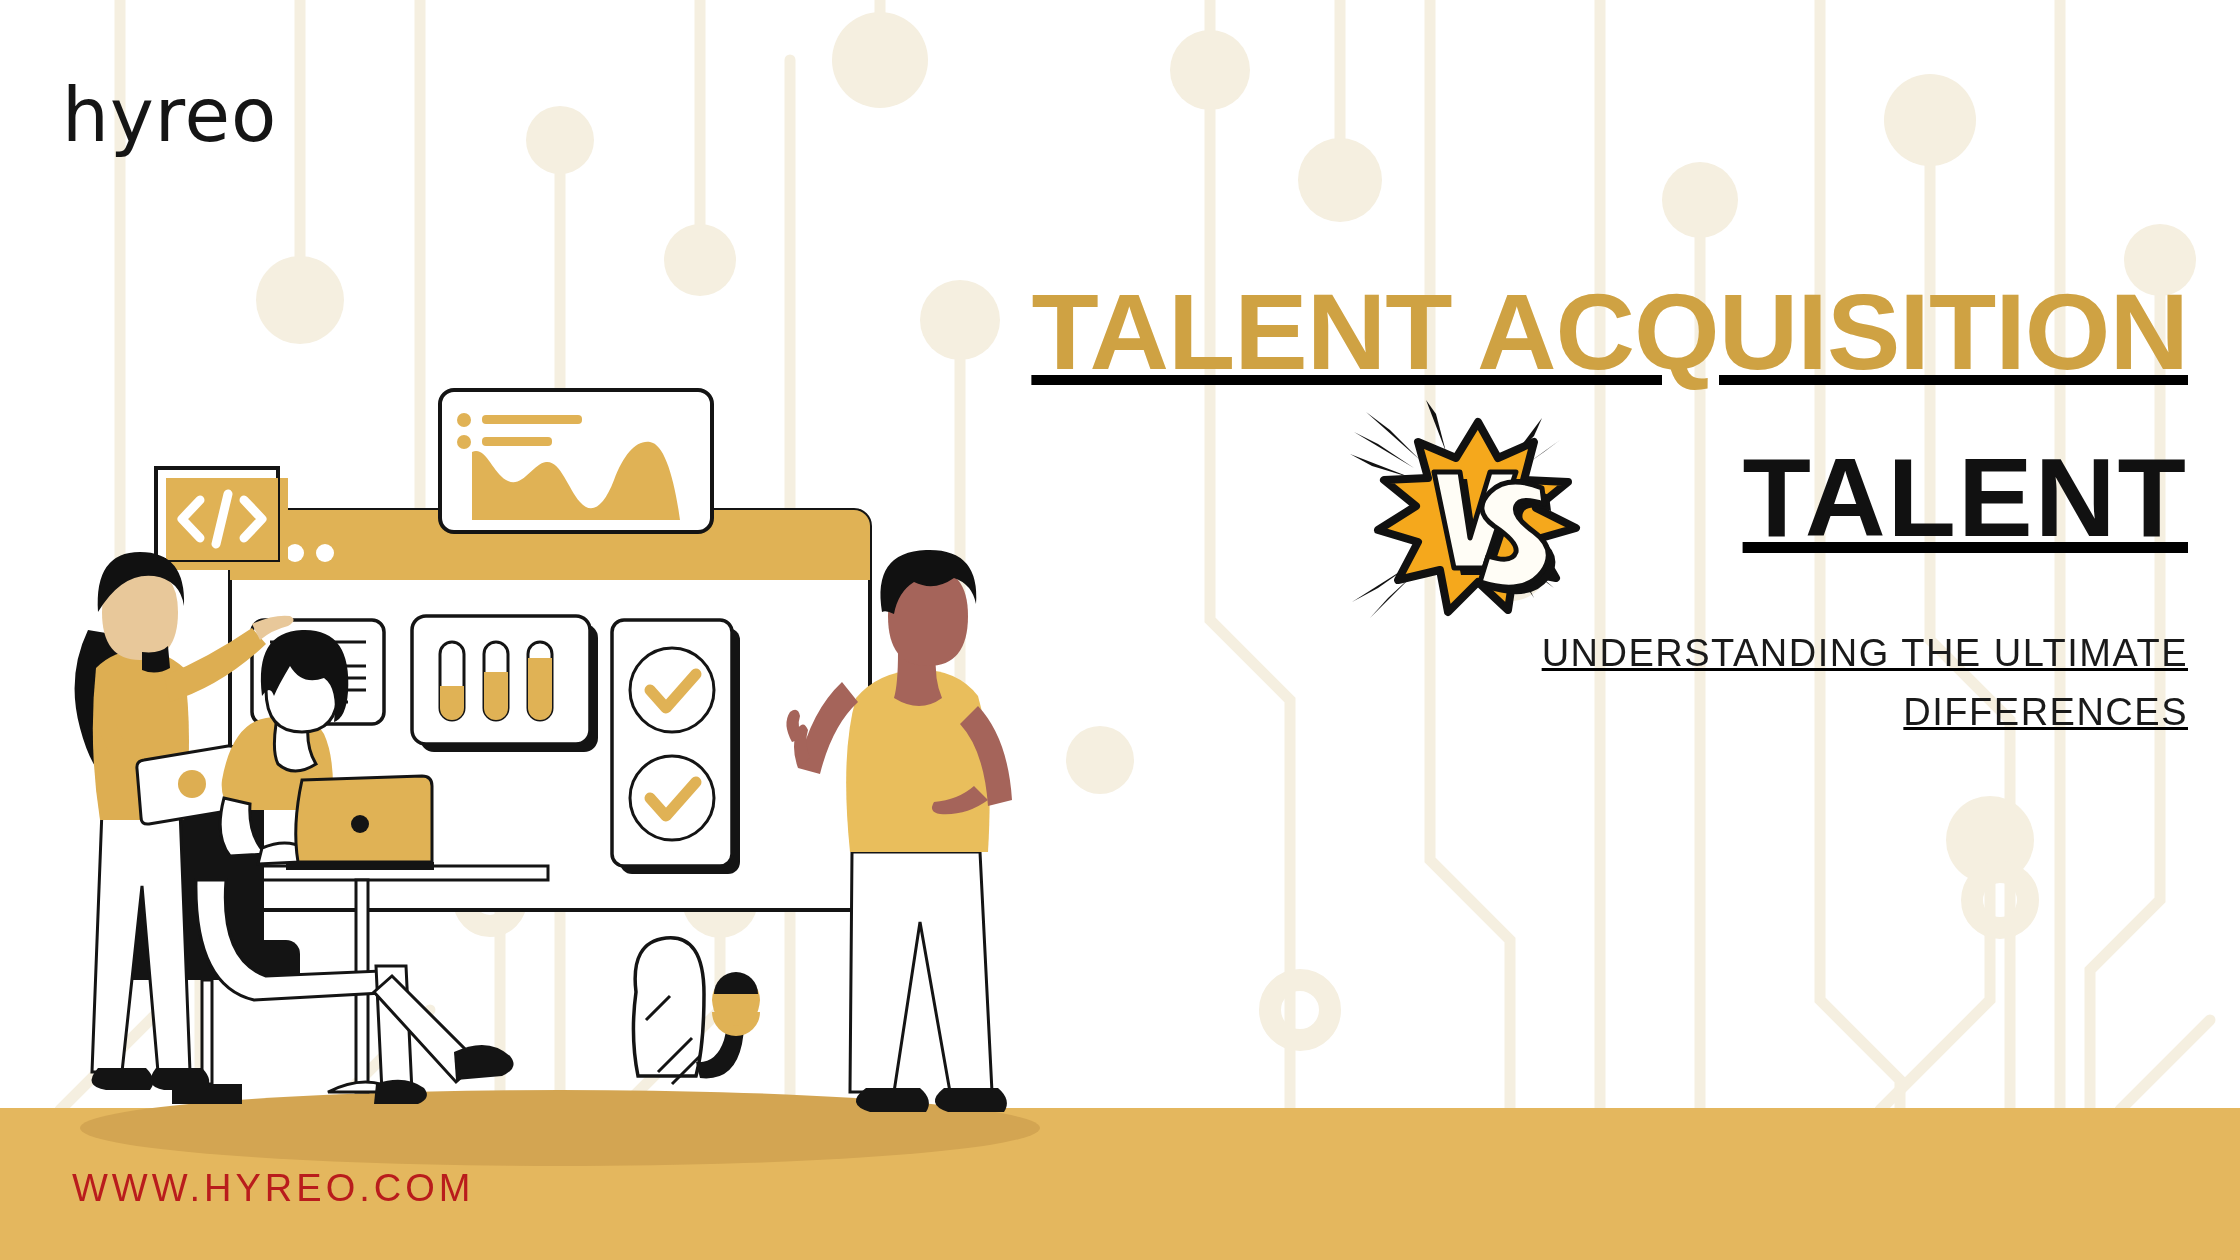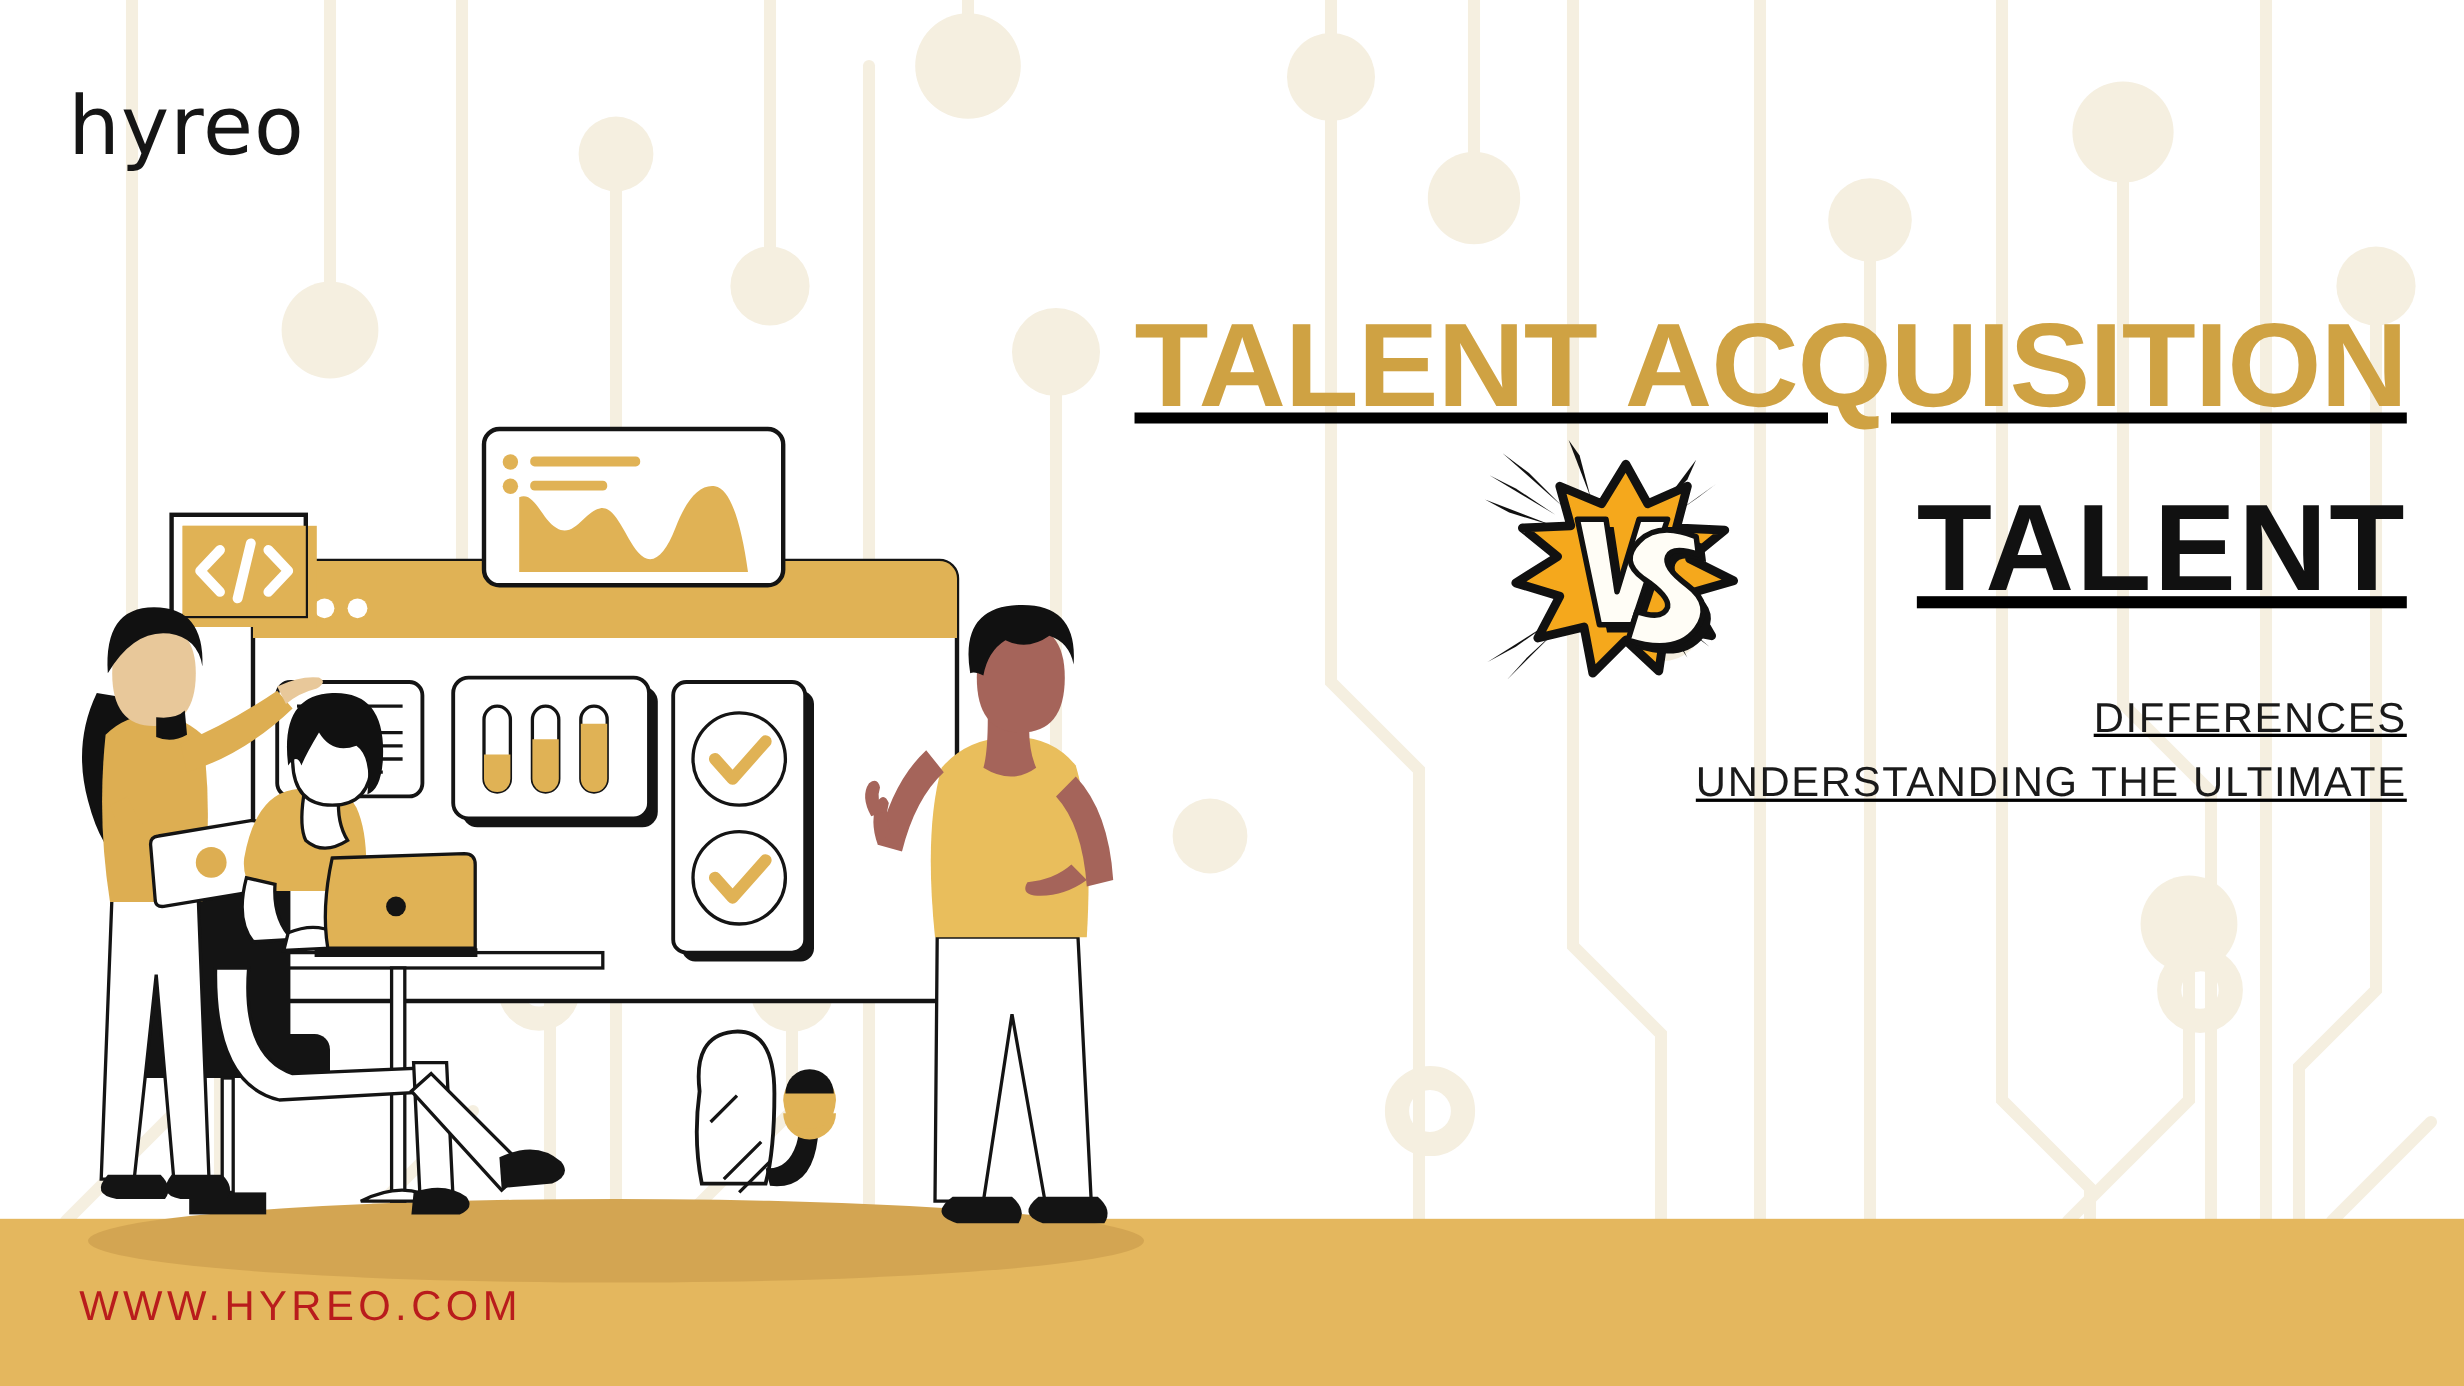--- a/index.html
+++ b/index.html
@@ -388,21 +388,21 @@
       <path d="M106 76 L132 76 L142 142 L162 76 L188 76 L156 172 L126 172 Z" fill="#FFFDF6" stroke="#111111" stroke-width="5" stroke-linejoin="round"></path>
       <path d="M214 92 q-34 -14 -52 4 q-18 18 4 34 q24 16 22 26 q-4 12 -28 4 l-8 26 q44 14 62 -10 q16 -22 -8 -40 q-22 -16 -18 -26 q4 -10 28 -2 Z" fill="#111111" transform="translate(7,7)"></path>
       <path d="M214 92 q-34 -14 -52 4 q-18 18 4 34 q24 16 22 26 q-4 12 -28 4 l-8 26 q44 14 62 -10 q16 -22 -8 -40 q-22 -16 -18 -26 q4 -10 28 -2 Z" fill="#FFFDF6" stroke="#111111" stroke-width="5" stroke-linejoin="round"></path>
     </g>
   </svg>
 
   <div class="headline-wrap">
     <div class="line-acq">TALENT ACQUISITION</div>
     <div class="line-talent">TALENT</div>
     <div class="subtitle">
+      <div>UNDERSTANDING THE ULTIMATE</div>
       <div>DIFFERENCES</div>
-      <div>UNDERSTANDING THE ULTIMATE</div>
     </div>
   </div>
 
   <div class="footer-band"></div>
   <div class="footer-url">WWW.HYREO.COM</div>
 
 </div>
 
 </body></html>

